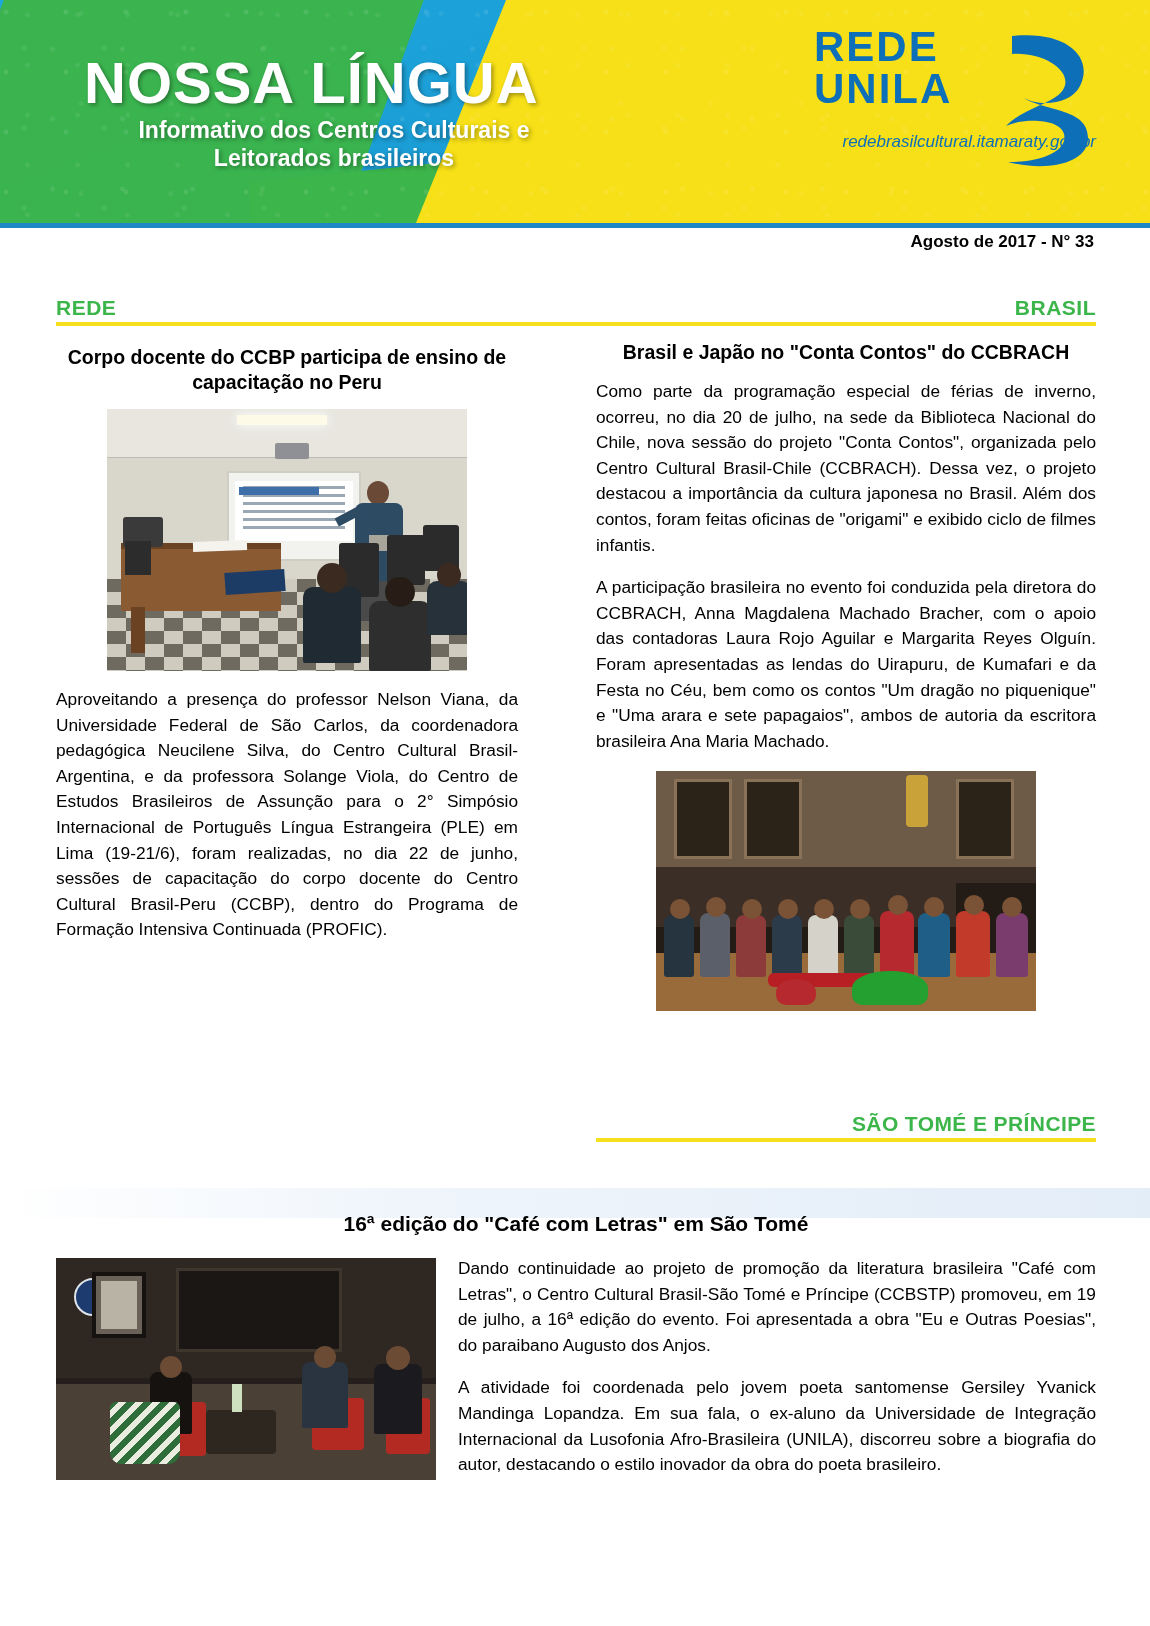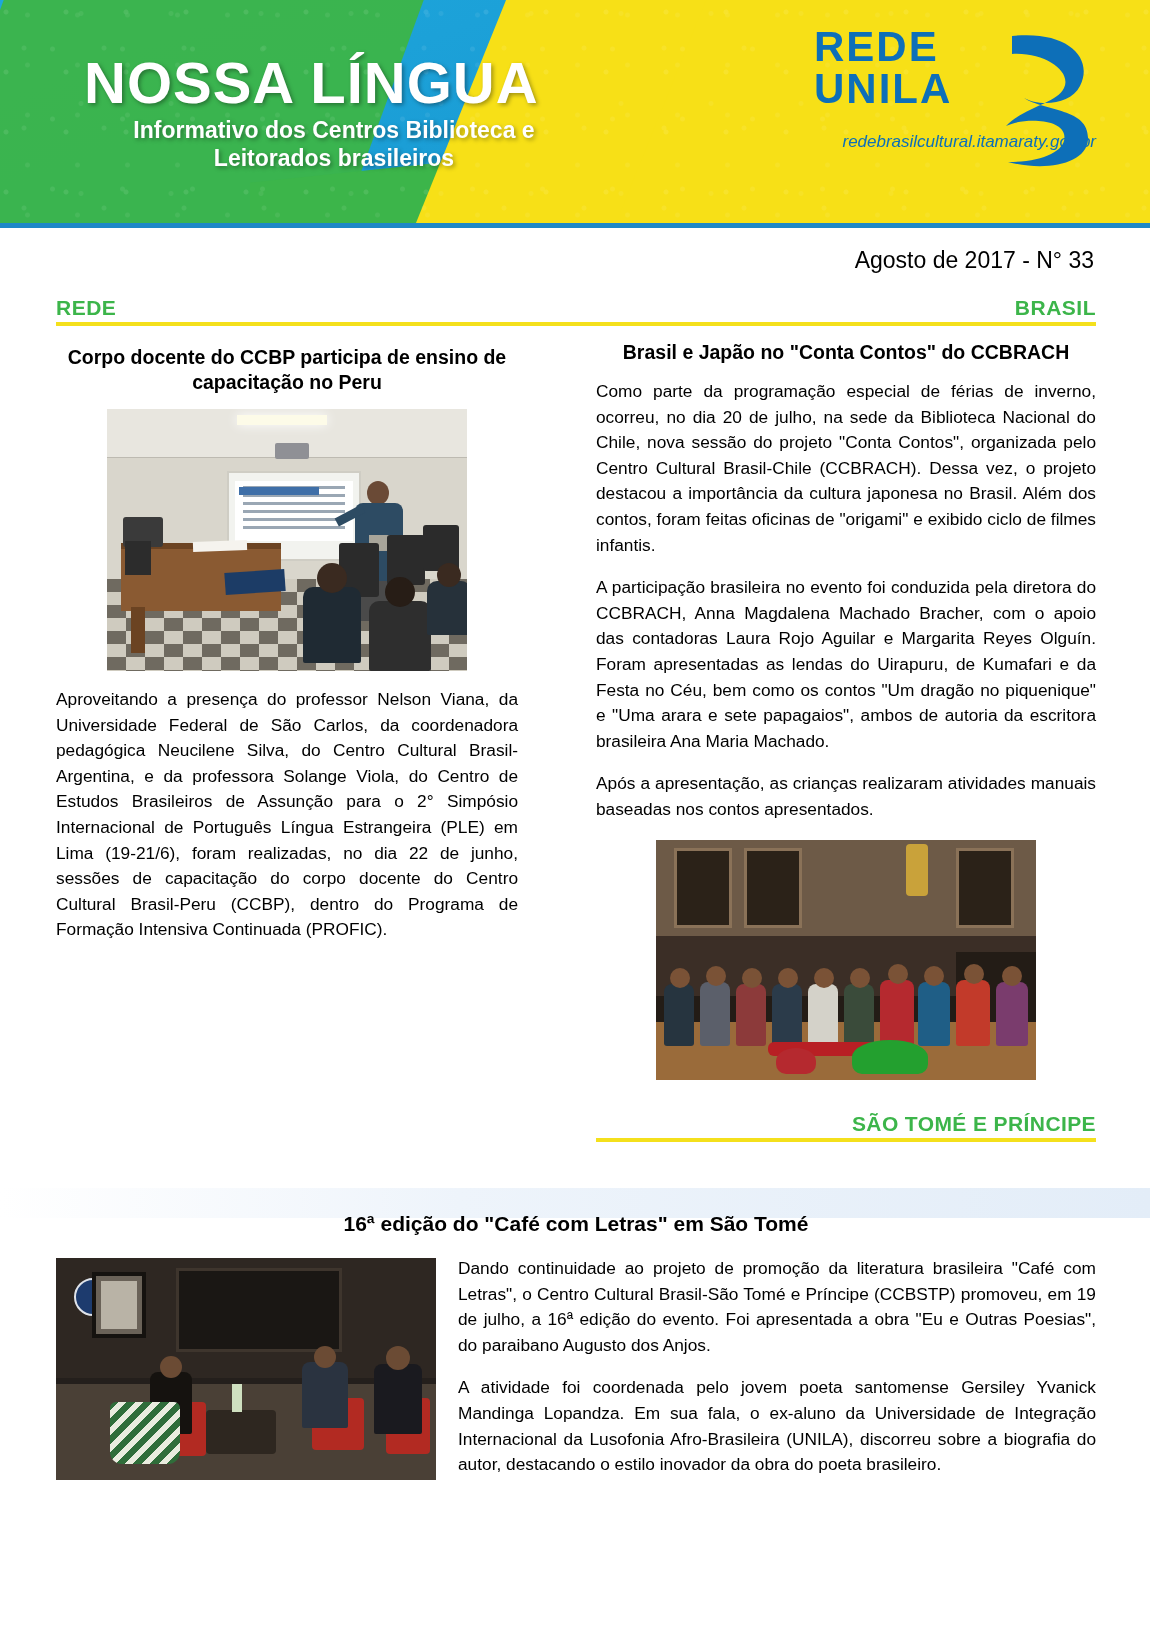--- a/index.html
+++ b/index.html
@@ -147,24 +147,25 @@
     left: 0;
     bottom: 0;
     width: 1150px;
     height: 5px;
     background: #1e88c7;
   }
 
   
   .issue-line {
     position: absolute;
-    top: 247px;
+    top: 232px;
     right: 56px;
-    font-size: 23px;
+    font-size: 17px;
     color: #000;
+    font-weight: bold;
   }
 
   
   .country-bar {
     position: absolute;
     top: 296px;
     left: 56px;
     width: 1040px;
     height: 30px;
   }
@@ -362,21 +363,21 @@
 <div class="banner">
   <div class="banner-blue"></div>
   <div class="banner-green"></div>
   <div class="banner-green2"></div>
   <div class="banner-yellowtip"></div>
   <div class="banner-yellow"></div>
   <div class="banner-texture"></div>
 
   <div class="masthead">
     <div class="title">NOSSA LÍNGUA</div>
-    <div class="sub">Informativo dos Centros Biblioteca e Leitorados brasileiros</div>
+    <div class="sub">Informativo dos Centros Culturais e Leitorados brasileiros</div>
   </div>
 
   <div class="logo">
     <svg class="logo-swirl" viewBox="0 0 96 140">
       <path d="M14 6 C70 0 96 28 82 56 C72 76 40 76 26 68 C48 82 92 78 90 110 C88 134 48 142 10 132
                C46 132 70 120 66 104 C62 88 24 88 8 96 C28 76 58 74 66 58 C74 42 48 22 14 24 Z" fill="#0d6fb8"></path>
     </svg>
     <div class="l1">REDE</div>
     <div class="l2">UNILA</div>
     <div class="url">redebrasilcultural.itamaraty.gov.br</div>
@@ -437,21 +438,20 @@
   </div>
 
   <p class="body">Aproveitando a presença do professor Nelson Viana, da Universidade Federal de São Carlos, da coordenadora pedagógica Neucilene Silva, do Centro Cultural Brasil-Argentina, e da professora Solange Viola, do Centro de Estudos Brasileiros de Assunção para o 2° Simpósio Internacional de Português Língua Estrangeira (PLE) em Lima (19-21/6), foram realizadas, no dia 22 de junho, sessões de capacitação do corpo docente do Centro Cultural Brasil-Peru (CCBP), dentro do Programa de Formação Intensiva Continuada (PROFIC).</p>
 </div>
 
 <div class="col-right">
   <div class="art-title">Brasil e Japão no "Conta Contos" do CCBRACH</div>
 
   <p class="body">Como parte da programação especial de férias de inverno, ocorreu, no dia 20 de julho, na sede da Biblioteca Nacional do Chile, nova sessão do projeto "Conta Contos", organizada pelo Centro Cultural Brasil-Chile (CCBRACH). Dessa vez, o projeto destacou a importância da cultura japonesa no Brasil. Além dos contos, foram feitas oficinas de "origami" e exibido ciclo de filmes infantis.</p>
   <p class="body">A participação brasileira no evento foi conduzida pela diretora do CCBRACH, Anna Magdalena Machado Bracher, com o apoio das contadoras Laura Rojo Aguilar e Margarita Reyes Olguín. Foram apresentadas as lendas do Uirapuru, de Kumafari e da Festa no Céu, bem como os contos "Um dragão no piquenique" e "Uma arara e sete papagaios", ambos de autoria da escritora brasileira Ana Maria Machado.</p>
-  <p class="body">Após a apresentação, as crianças realizaram atividades manuais baseadas nos contos apresentados.</p>
 
   <div class="photo photo-2">
     <div class="p2-bg"></div>
     <div class="p2-wallu"></div>
     <div class="p2-win" style="left:18px;"></div>
     <div class="p2-win" style="left:88px;"></div>
     <div class="p2-win" style="left:300px;"></div>
     <div class="p2-lamp"></div>
     <div class="p2-stage"></div>
     <div class="p2-seat" style="left:0;bottom:58px;width:380px;height:26px;"></div>

